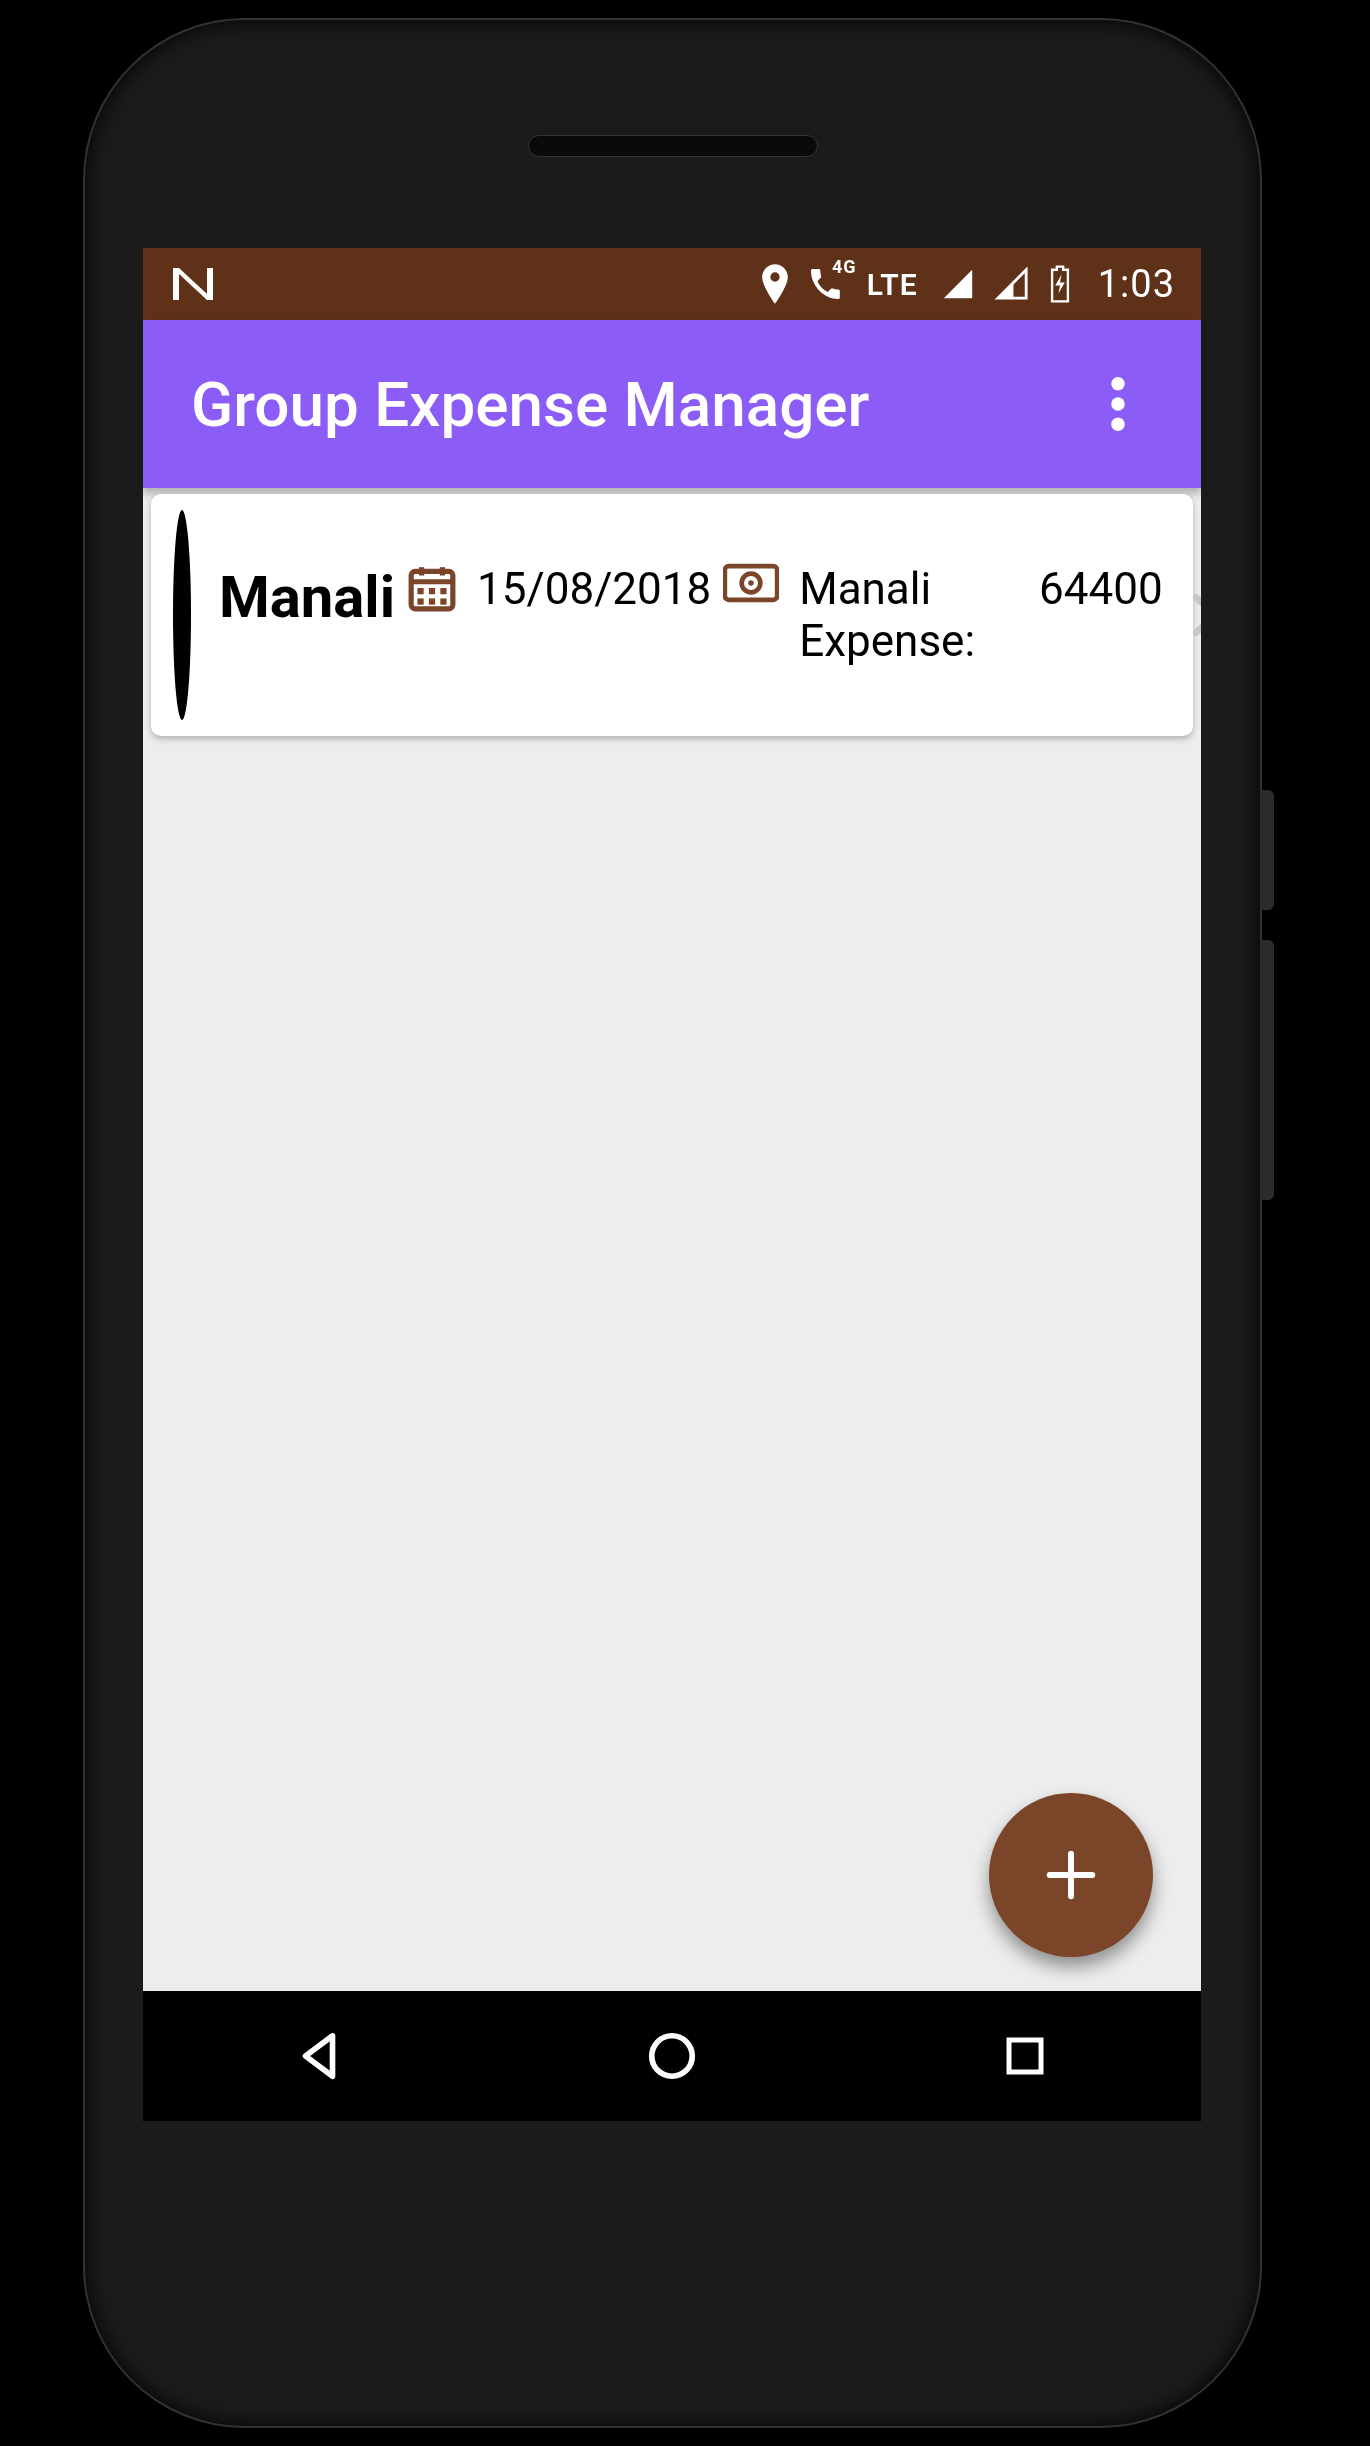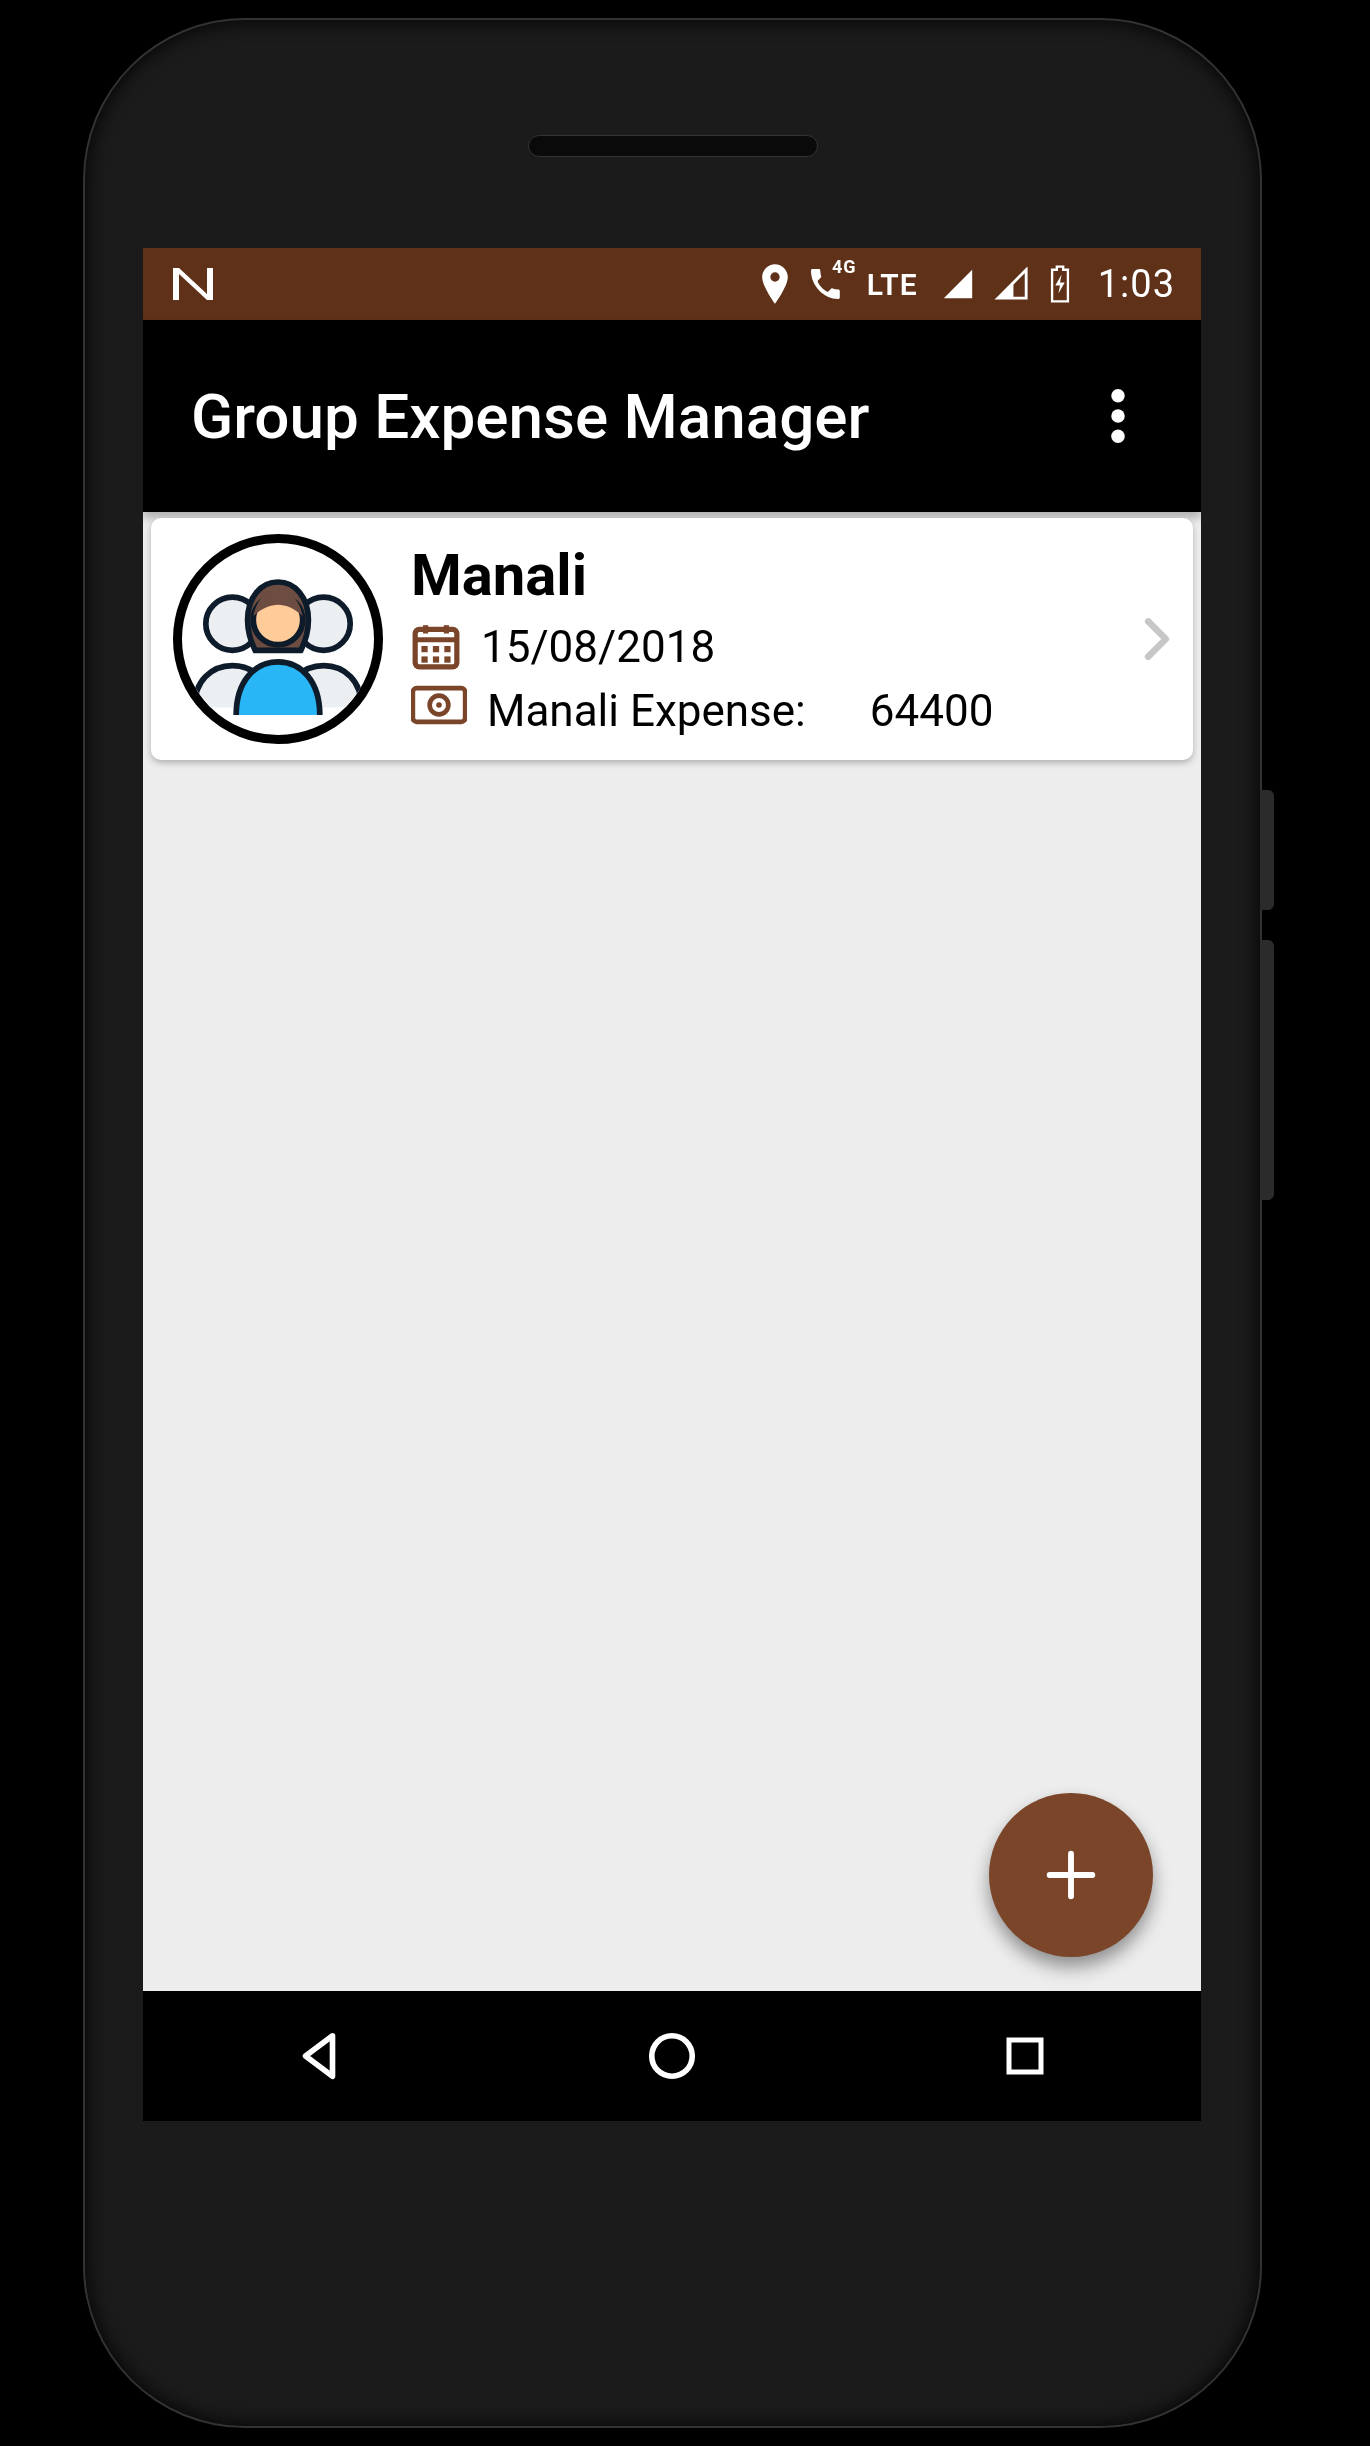--- a/index.html
+++ b/index.html
@@ -69,22 +69,22 @@
     background: #5e3118;
     display: flex;
     align-items: center;
     color: #fff;
     font-size: 30px;
     padding: 0 26px;
   }
   .status-left { display: flex; align-items: center; }
   .status-right { margin-left: auto; display: flex; align-items: center; gap: 18px; letter-spacing: 1px; }
   .app-bar {
-    height: 192px;
-    background: #000000;
+    height: 168px;
+    background: #8b5cf6;
     display: flex;
     align-items: center;
     padding: 0 48px 0 48px;
     color: #fff;
     box-shadow: 0 6px 8px rgba(0,0,0,0.25);
   }
   .app-title { font-size: 62px; font-weight: 500; flex: 1; }
   .more-btn {
     width: 70px; height: 70px;
     display: flex; align-items: center; justify-content: center;
@@ -101,21 +101,21 @@
     box-shadow: 0 3px 6px rgba(0,0,0,0.25);
     cursor: pointer;
   }
   .avatar-wrap {
     width: 210px; height: 210px;
     border: 9px solid #000;
     border-radius: 50%;
     display: flex; align-items: center; justify-content: center;
     overflow: hidden;
   }
-  .card-body { flex: 1; display: flex; flex-direction: column; gap: 12px; }
+  .card-body { flex: 1; display: flex; flex-direction: row; gap: 12px; }
   .card-title { font-size: 58px; font-weight: 700; color: #000; }
   .row { display: flex; align-items: flex-start; gap: 20px; font-size: 44px; color: #000; }
   .row .gap { width: 24px; }
   .chevron { color: #c7c7c7; }
   .fab {
     position: absolute;
     right: 48px;
     bottom: 164px;
     width: 164px; height: 164px;
     border-radius: 50%;

